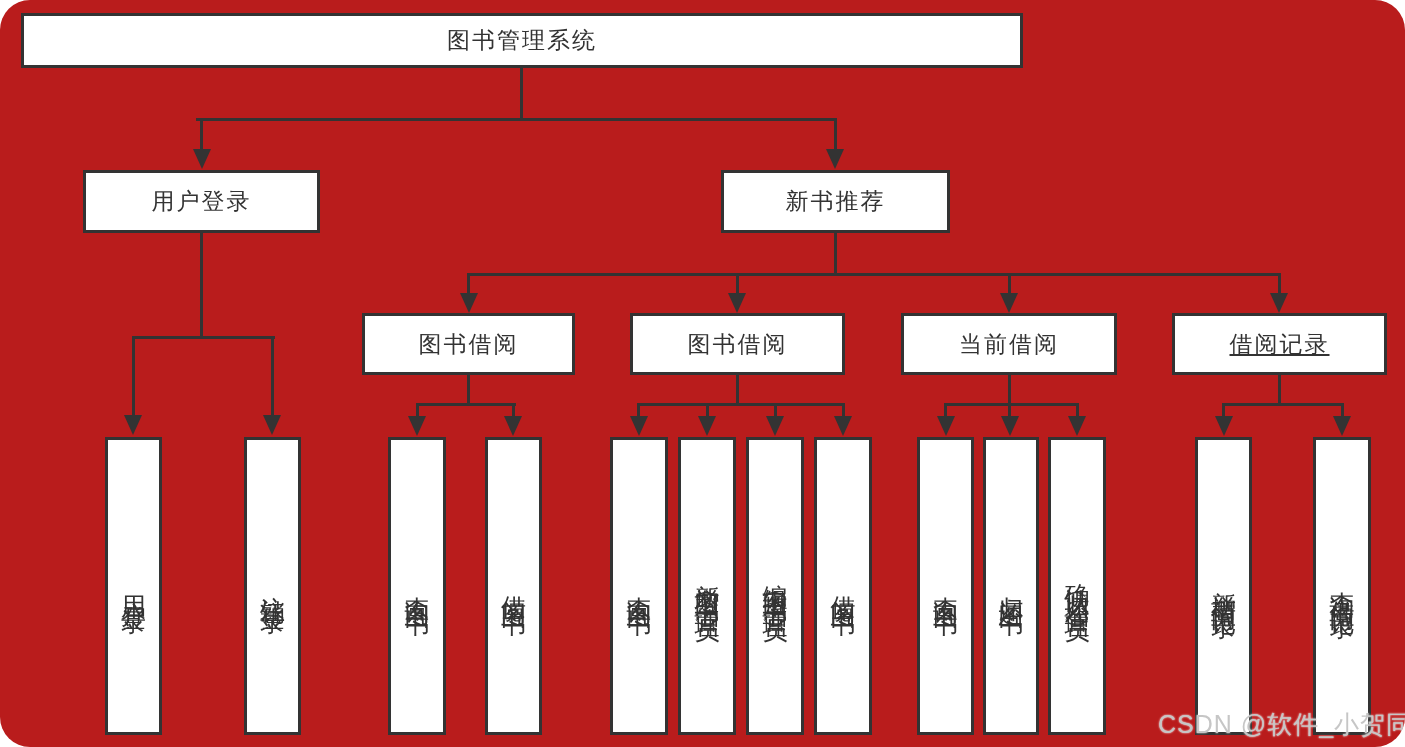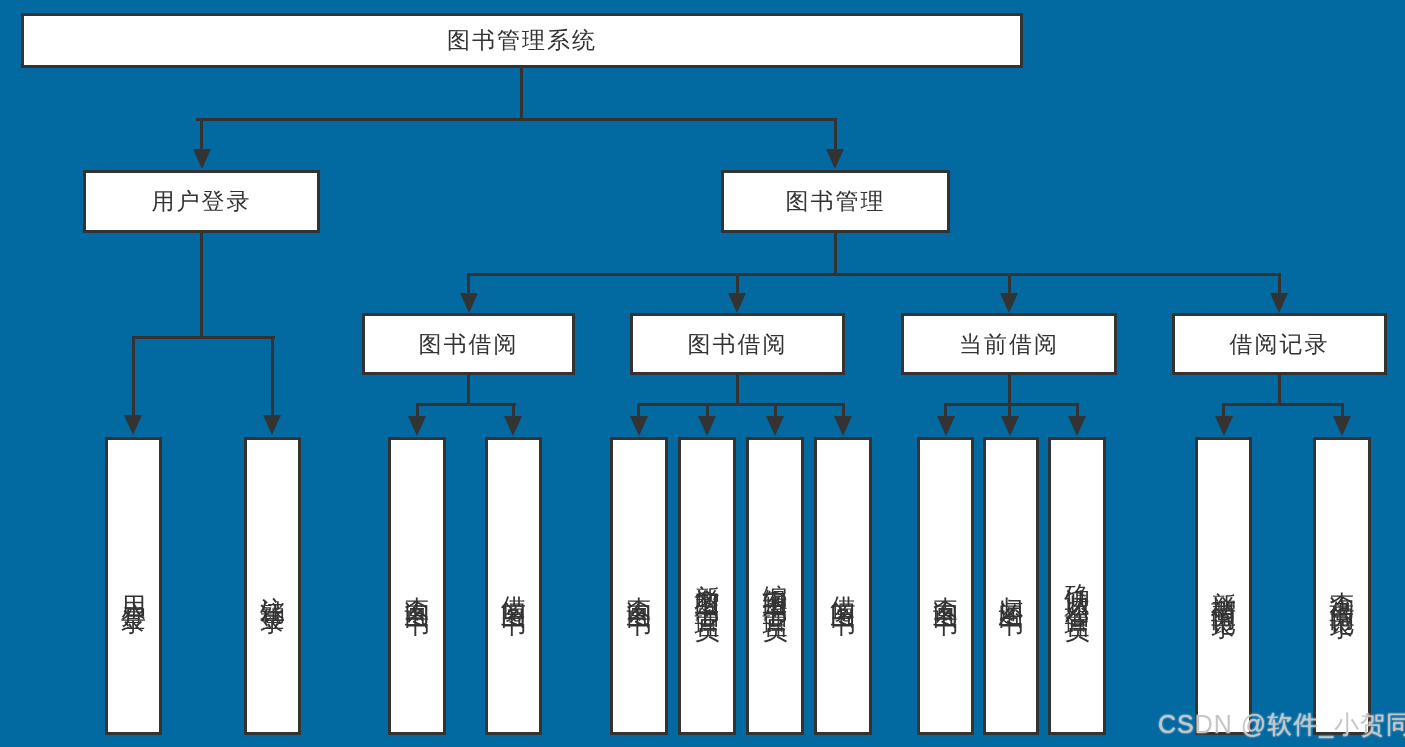--- a/index.html
+++ b/index.html
@@ -1,23 +1,24 @@
 <!DOCTYPE html>
 <html><head>
 <meta charset="utf-8">
 <title>图书管理系统</title>
 <style>
   html,body{margin:0;padding:0;background:#ffffff;}
   .canvas{
     position:relative;
     width:1405px;height:747px;
-    background:#0369a1;
+    background:#b91c1c;
     overflow:hidden;
     font-family:"Liberation Sans","DejaVu Sans",sans-serif;
     color:#333333;
+    border-radius:30px;
   }
   .node{
     position:absolute;
     box-sizing:border-box;
     border:3px solid #333333;
     background:#ffffff;
     display:flex;
     align-items:center;
     justify-content:center;
   }
@@ -120,33 +121,33 @@
   <div class="ahead" style="left:1333px;top:416px;"></div>
 
   <div class="node" style="left:21px;top:13px;width:1002px;height:55px;">
     <span class="hlabel">图书管理系统</span>
   </div>
 
   <div class="node" style="left:83px;top:170px;width:237px;height:63px;">
     <span class="hlabel">用户登录</span>
   </div>
   <div class="node" style="left:721px;top:170px;width:229px;height:63px;">
-    <span class="hlabel">图书管理</span>
+    <span class="hlabel">新书推荐</span>
   </div>
 
   <div class="node" style="left:362px;top:313px;width:213px;height:62px;">
     <span class="hlabel">图书借阅</span>
   </div>
   <div class="node" style="left:630px;top:313px;width:215px;height:62px;">
     <span class="hlabel">图书借阅</span>
   </div>
   <div class="node" style="left:901px;top:313px;width:216px;height:62px;">
     <span class="hlabel">当前借阅</span>
   </div>
-  <div class="node" style="left:1172px;top:313px;width:215px;height:62px;">
+  <div class="node" style="left:1172px;top:313px;width:215px;height:62px;text-decoration:underline;">
     <span class="hlabel">借阅记录</span>
   </div>
 
   <div class="node vnode" style="left:105px;top:437px;width:57px;height:298px;">
     <span>用户登录</span>
   </div>
   <div class="node vnode" style="left:244px;top:437px;width:57px;height:298px;">
     <span>注销登录</span>
   </div>
 

